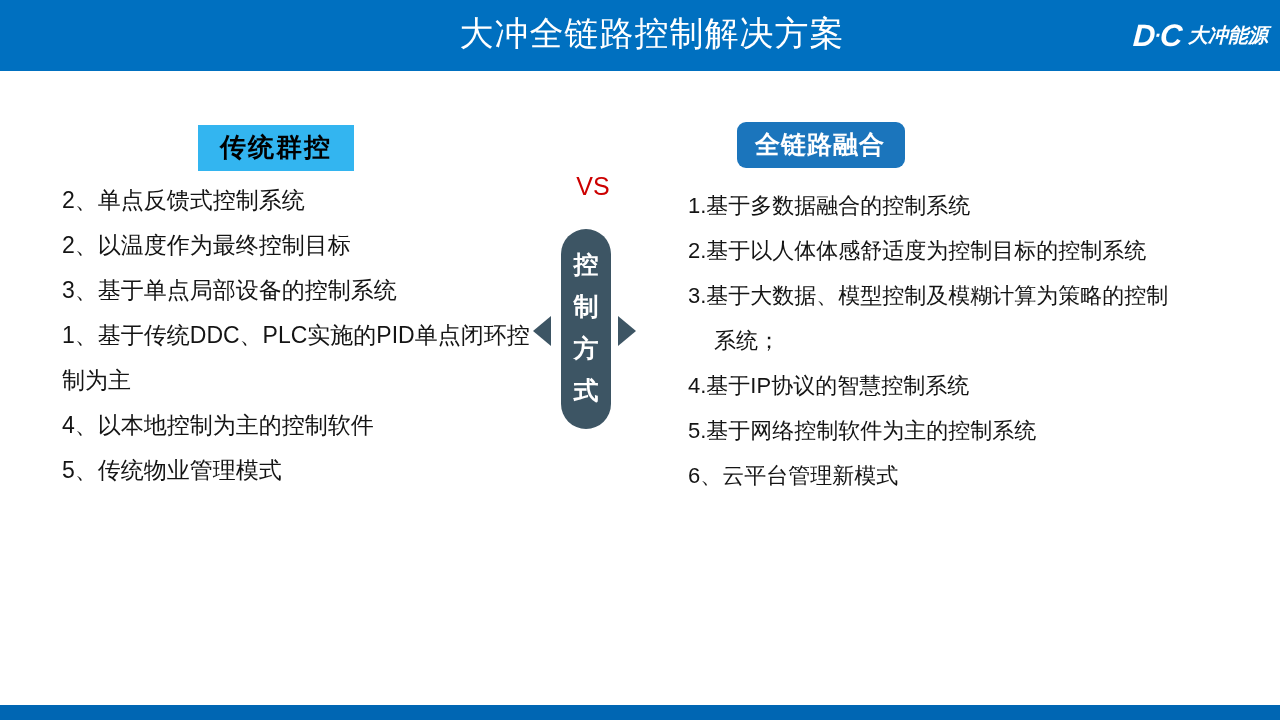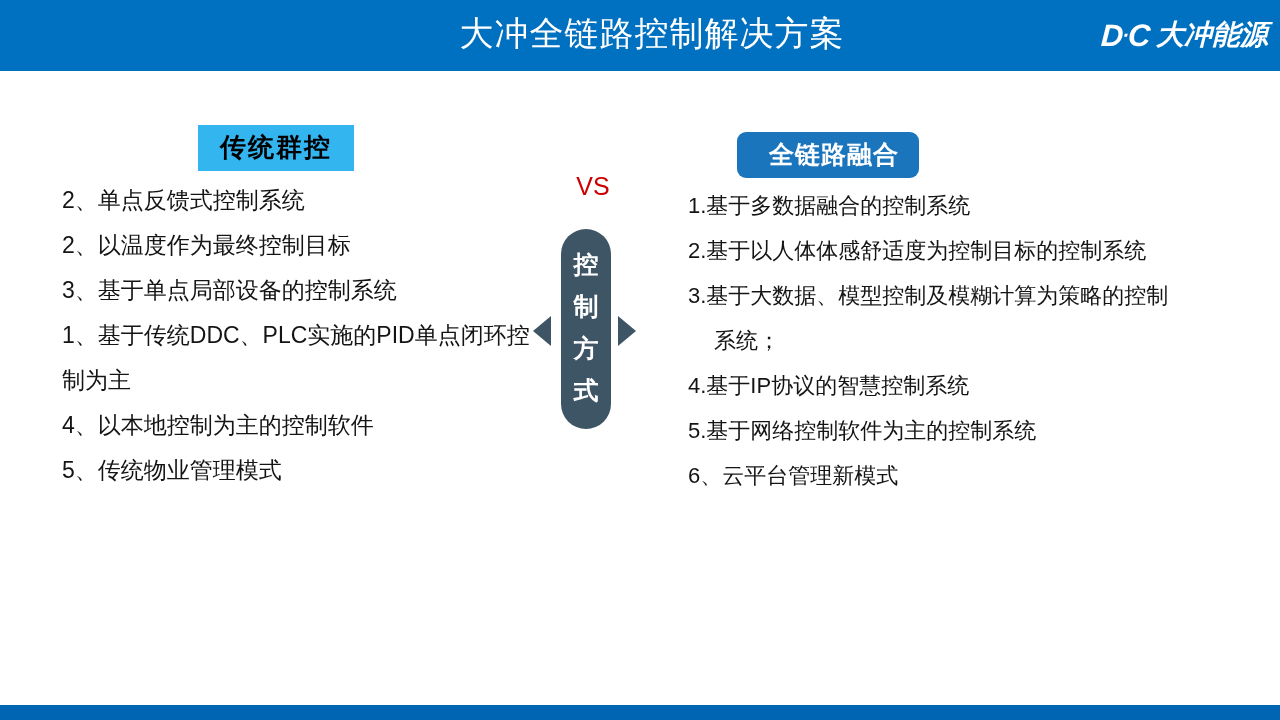--- a/index.html
+++ b/index.html
@@ -55,21 +55,21 @@
     letter-spacing: -1px;
     line-height: 1;
     display: inline-block;
     transform: skewX(-3deg);
   }
   #brand-logo .dc-mark .dot {
     font-size: 20px;
     vertical-align: 4px;
   }
   #brand-logo .brand-cn {
-    font-size: 28px;
+    font-size: 20px;
     font-weight: 700;
     font-style: italic;
     letter-spacing: 0px;
     line-height: 1;
     white-space: nowrap;
   }
 
   
   #footer-bar {
     position: absolute;
@@ -131,25 +131,24 @@
     height: 634px;
   }
   #right-badge {
     position: absolute;
     left: 57px;
     top: 51px;
     background: #1b75bc;
     color: #ffffff;
     font-size: 25px;
     font-weight: 700;
-    padding: 6px 20px 7px 32px;
+    padding: 6px 20px 7px 18px;
     border-radius: 9px;
     letter-spacing: 1px;
     white-space: nowrap;
-    margin-top: 10px;
   }
   #right-list {
     position: absolute;
     left: 8px;
     top: 112px;
     width: 600px;
     color: #141414;
     font-size: 22px;
     line-height: 45px;
   }

